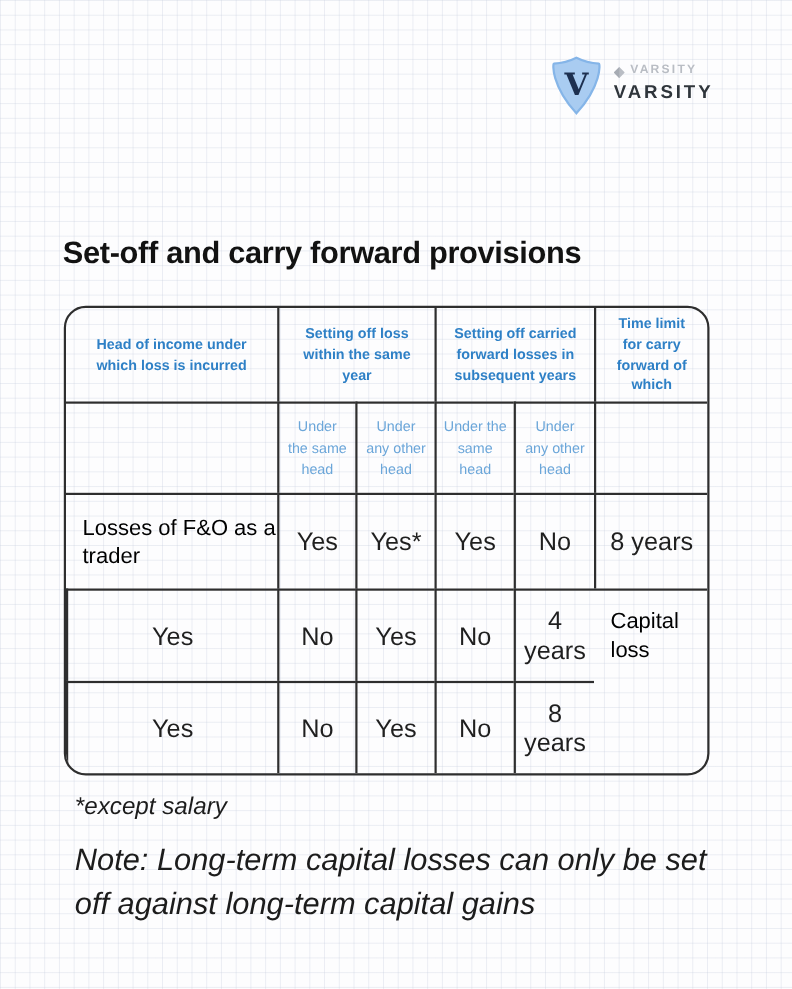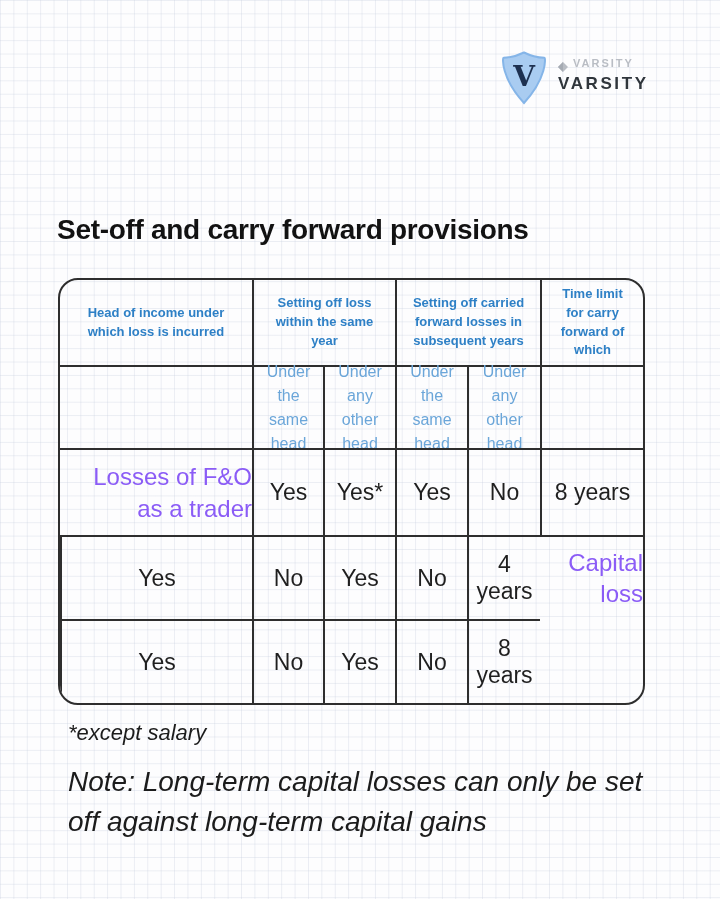--- a/index.html
+++ b/index.html
@@ -72,31 +72,31 @@
     color: #2e80c6;
     font-weight: 700;
     font-size: 13px;
     line-height: 1.45;
     padding: 0 12px;
   }
   .span2 { grid-column: span 2; }
   .sub-cell {
     color: #6ba6d9;
     font-weight: 400;
-    font-size: 16px;
+    font-size: 13px;
     line-height: 1.5;
     padding: 0 6px;
   }
   .label-cell {
     justify-content: flex-start;
-    text-align: right;
+    text-align: left;
     padding-left: 15px;
-    font-size: 24px;
+    font-size: 20px;
     line-height: 1.3;
-    color: #8b5cf6;
+    color: #000000;
   }
   .value-cell {
     font-size: 23px;
     color: #1f1f1f;
   }
   .time-cell {
     font-size: 23px;
     color: #1f1f1f;
   }
 

